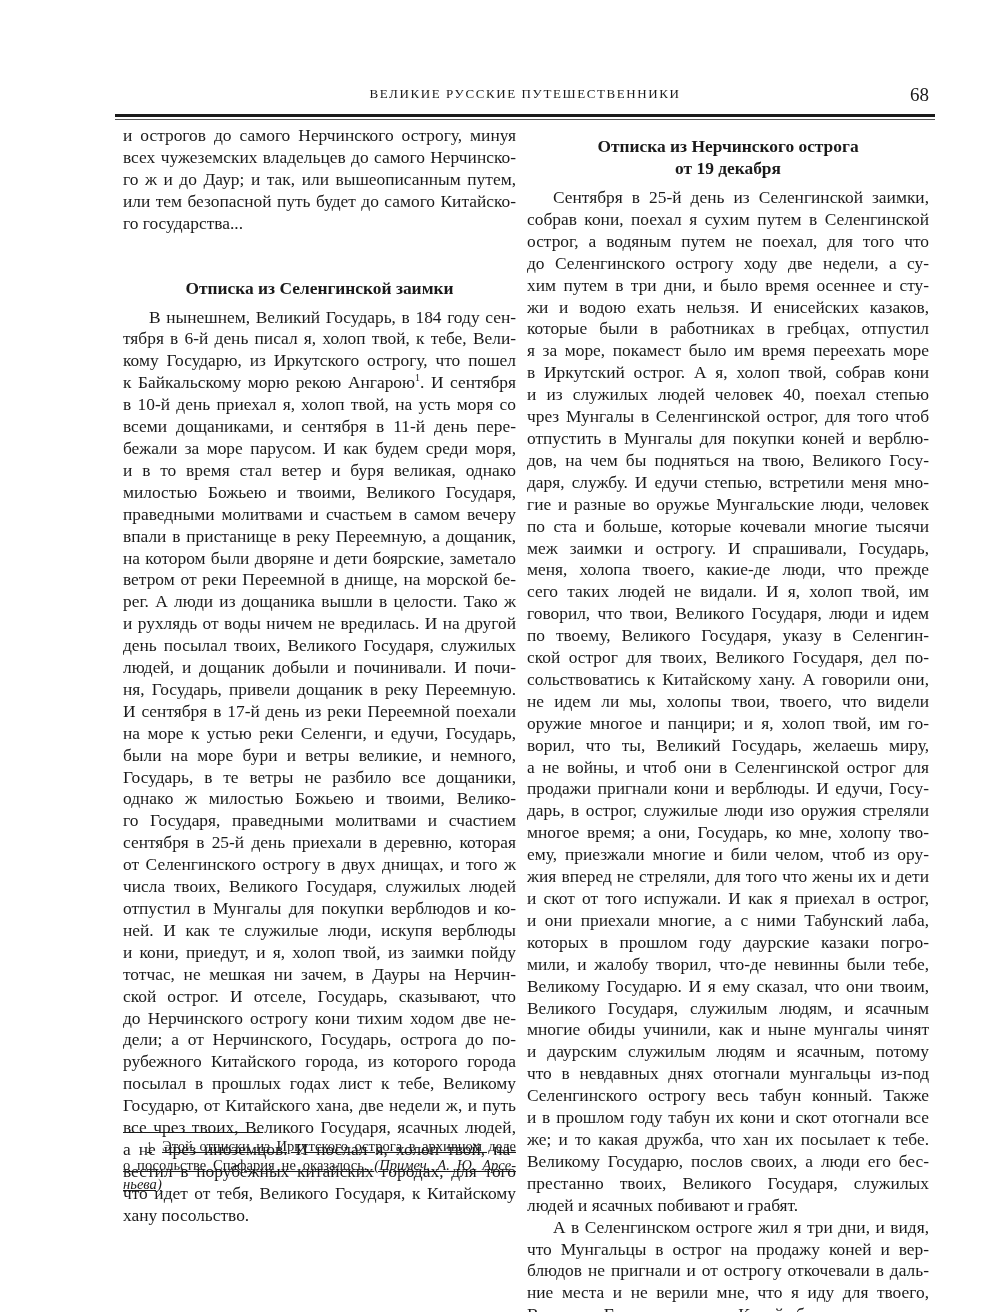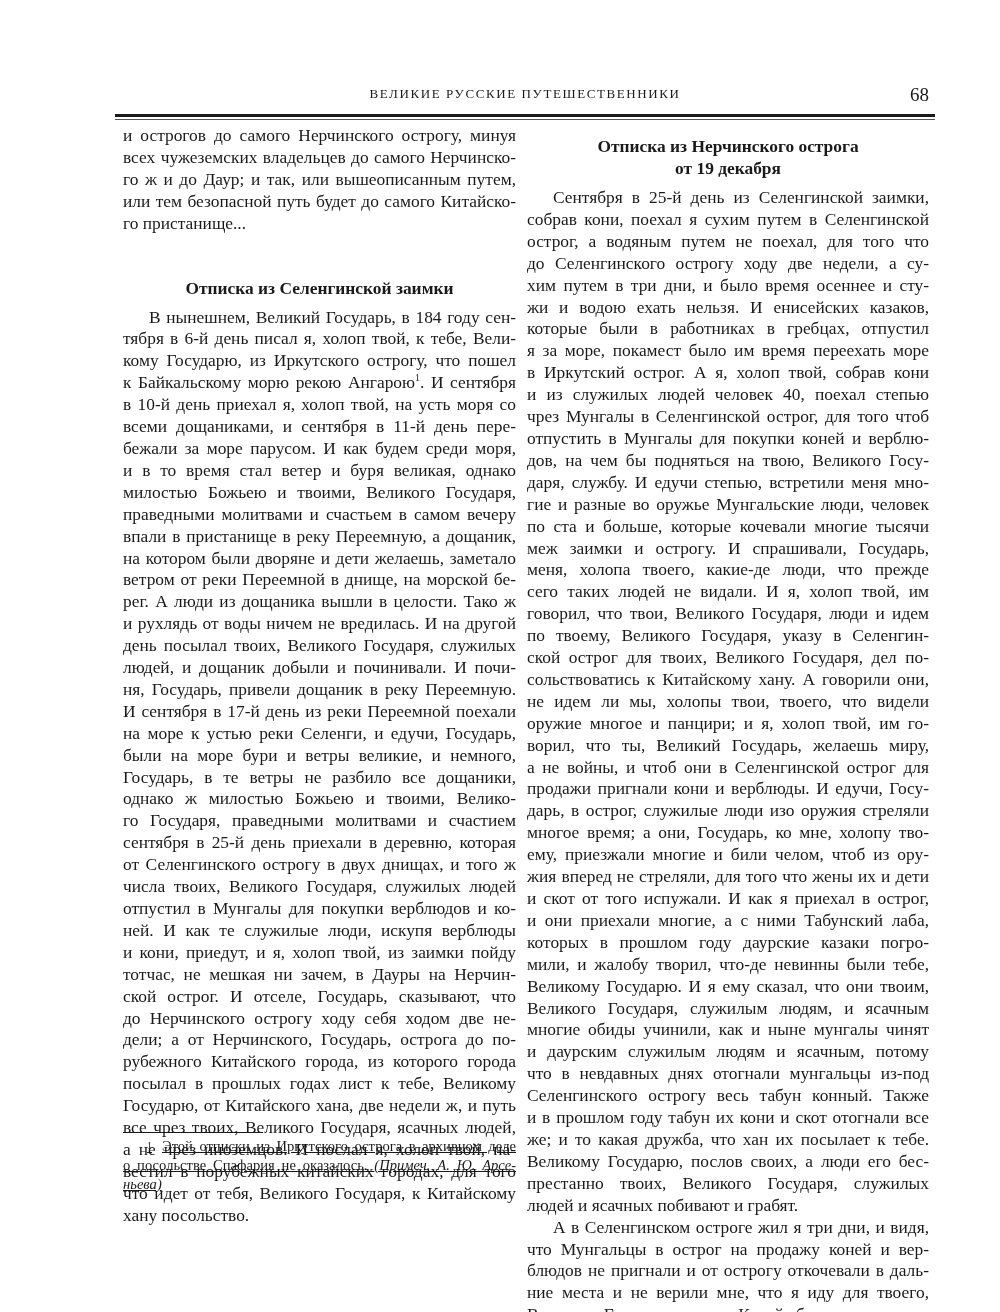--- a/index.html
+++ b/index.html
@@ -38,57 +38,57 @@
 </div>
 <div class="rule thick"></div>
 <div class="rule thin"></div>
 
 <div class="column col-left">
   <div id="left-cont">
       <span class="line">и острогов до самого Нерчинского острогу, минуя</span>
       <span class="line">всех чужеземских владельцев до самого Нерчинско-</span>
       <span class="line">го ж и до Даур; и так, или вышеописанным путем,</span>
       <span class="line">или тем безопасной путь будет до самого Китайско-</span>
-      <span class="line last">го пристанище...</span>
+      <span class="line last">го государства...</span>
     </div>
   <h3 class="heading left-heading">Отписка из Селенгинской заимки</h3>
   <div id="left-body">
       <span class="line" style="padding-left: 26px;">В нынешнем, Великий Государь, в 184 году сен-</span>
       <span class="line">тября в 6-й день писал я, холоп твой, к тебе, Вели-</span>
       <span class="line">кому Государю, из Иркутского острогу, что пошел</span>
       <span class="line">к Байкальскому морю рекою Ангарою<sup>1</sup><span>. И сентября</span></span>
       <span class="line">в 10-й день приехал я, холоп твой, на усть моря со</span>
       <span class="line">всеми дощаниками, и сентября в 11-й день пере-</span>
       <span class="line">бежали за море парусом. И как будем среди моря,</span>
       <span class="line">и в то время стал ветер и буря великая, однако</span>
       <span class="line">милостью Божьею и твоими, Великого Государя,</span>
       <span class="line">праведными молитвами и счастьем в самом вечеру</span>
       <span class="line">впали в пристанище в реку Переемную, а дощаник,</span>
-      <span class="line">на котором были дворяне и дети желаешь, заметало</span>
+      <span class="line">на котором были дворяне и дети боярские, заметало</span>
       <span class="line">ветром от реки Переемной в днище, на морской бе-</span>
       <span class="line">рег. А люди из дощаника вышли в целости. Тако ж</span>
       <span class="line">и рухлядь от воды ничем не вредилась. И на другой</span>
       <span class="line">день посылал твоих, Великого Государя, служилых</span>
       <span class="line">людей, и дощаник добыли и починивали. И почи-</span>
       <span class="line">ня, Государь, привели дощаник в реку Переемную.</span>
       <span class="line">И сентября в 17-й день из реки Переемной поехали</span>
       <span class="line">на море к устью реки Селенги, и едучи, Государь,</span>
       <span class="line">были на море бури и ветры великие, и немного,</span>
       <span class="line">Государь, в те ветры не разбило все дощаники,</span>
       <span class="line">однако ж милостью Божьею и твоими, Велико-</span>
       <span class="line">го Государя, праведными молитвами и счастием</span>
       <span class="line">сентября в 25-й день приехали в деревню, которая</span>
       <span class="line">от Селенгинского острогу в двух днищах, и того ж</span>
       <span class="line">числа твоих, Великого Государя, служилых людей</span>
       <span class="line">отпустил в Мунгалы для покупки верблюдов и ко-</span>
       <span class="line">ней. И как те служилые люди, искупя верблюды</span>
       <span class="line">и кони, приедут, и я, холоп твой, из заимки пойду</span>
       <span class="line">тотчас, не мешкая ни зачем, в Дауры на Нерчин-</span>
       <span class="line">ской острог. И отселе, Государь, сказывают, что</span>
-      <span class="line">до Нерчинского острогу ходу себя ходом две не-</span>
+      <span class="line">до Нерчинского острогу кони тихим ходом две не-</span>
       <span class="line">дели; а от Нерчинского, Государь, острога до по-</span>
       <span class="line">рубежного Китайского города, из которого города</span>
       <span class="line">посылал в прошлых годах лист к тебе, Великому</span>
       <span class="line">Государю, от Китайского хана, две недели ж, и путь</span>
       <span class="line">все чрез твоих, Великого Государя, ясачных людей,</span>
       <span class="line">а не чрез иноземцов. И послал я, холоп твой, на-</span>
       <span class="line">вестил в порубежных китайских городах, для того</span>
       <span class="line">что идет от тебя, Великого Государя, к Китайскому</span>
       <span class="line last">хану посольство.</span>
     </div>

